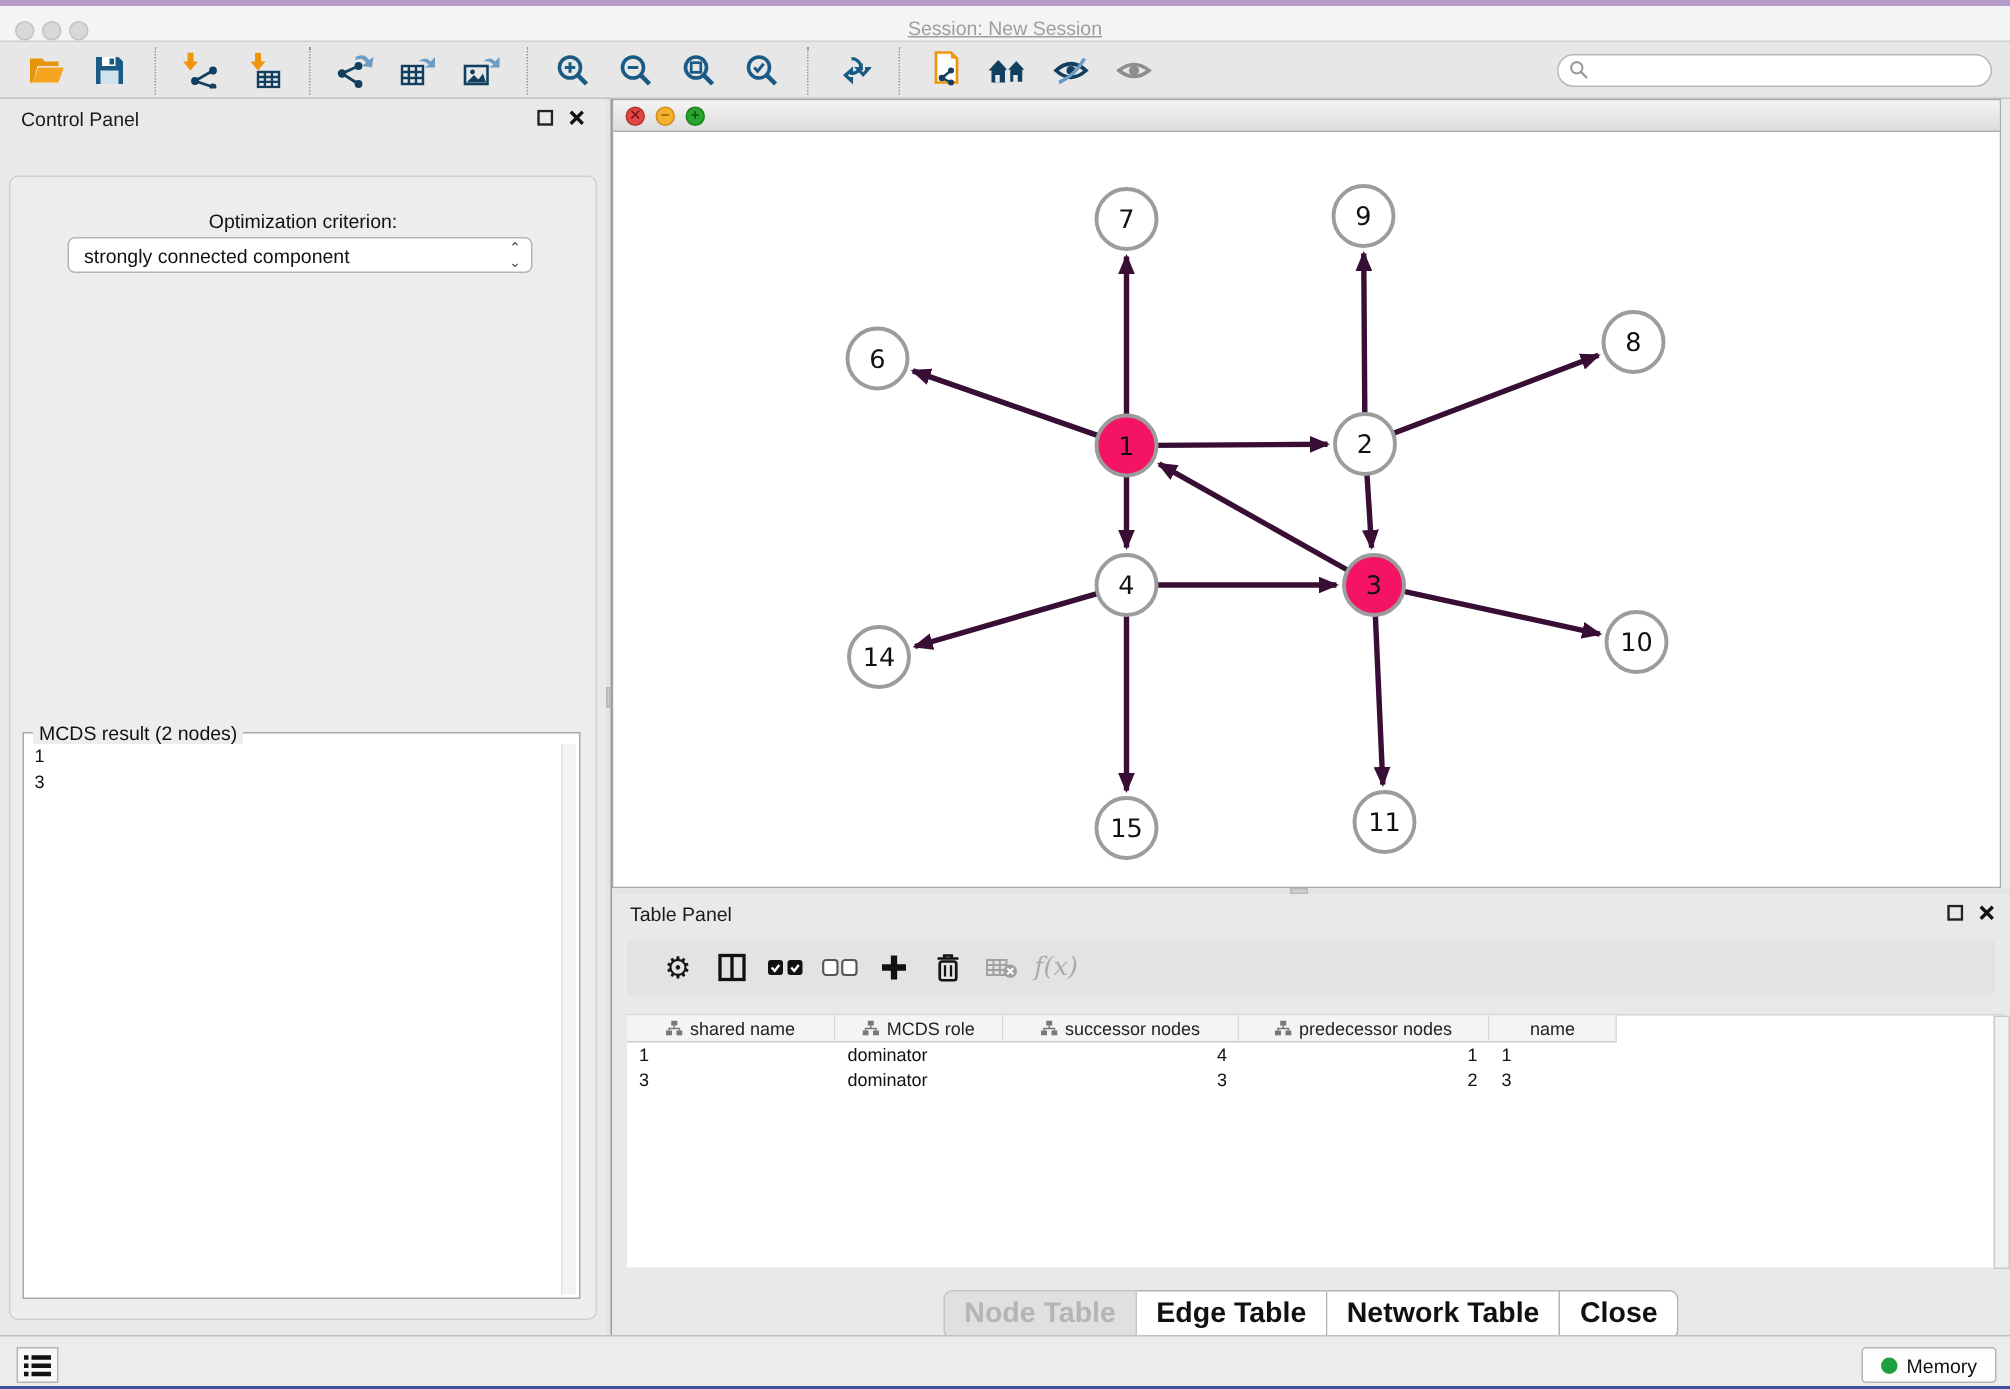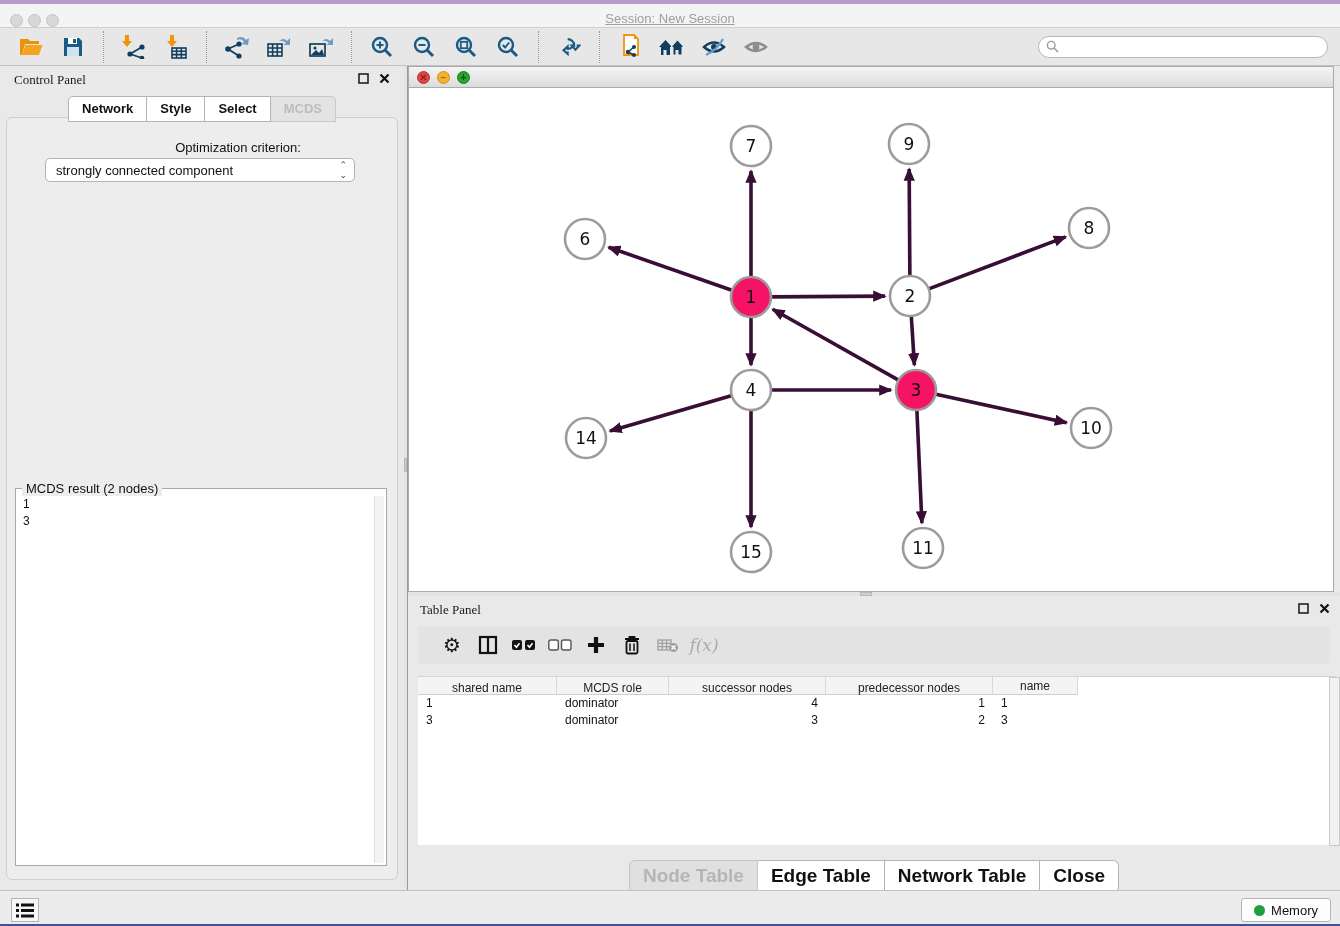--- a/index.html
+++ b/index.html
@@ -17,27 +17,27 @@
   .main-toolbar { position:absolute; left:0; top:28px; width:1340px; height:38px; background:#e7e7e7; border-bottom:1px solid #c2c2c2; display:flex; align-items:center; padding-left:10px; }
   .tb-icon { width:34px; height:30px; display:flex; align-items:center; justify-content:center; margin:0 4px; cursor:default; }
   .tb-sep { width:1px; height:32px; border-left:1px dotted #9a9a9a; margin:0 9px; }
   .tb-spacer { flex:1; }
   .search-field { width:290px; height:22px; background:#fff; border:1px solid #b9b9b9; border-radius:12px; margin-right:12px; display:flex; align-items:center; padding-left:7px; }
   .search-field input { border:none; outline:none; background:transparent; font-size:12px; width:250px; margin-left:4px; font-family:inherit; }
 
   
   .control-panel { position:absolute; left:0; top:66px; width:404px; height:824px; background:#e9e9e9; }
   .panel-header { position:relative; height:28px; }
-  .panel-title { position:absolute; left:14px; top:6px; font-size:13px; color:#1a1a1a;font-family:Liberation Serif, serif; }
+  .panel-title { position:absolute; left:14px; top:6px; font-size:13px; color:#1a1a1a; }
   .panel-hicons { position:absolute; right:14px; top:7px; display:flex; gap:10px; align-items:center; }
   .cp-tabs { position:absolute; left:0; top:30px; width:100%; display:flex; justify-content:center; z-index:2; }
   .cp-tab { border:1px solid #b3b3b3; border-left:none; background:#fff; padding:4px 13px 5px; font-size:13px; font-weight:bold; color:#111; }
   .cp-tab:first-child { border-left:1px solid #b3b3b3; border-radius:5px 0 0 0; }
   .cp-tab.disabled-selected { background:#e3e3e3; color:#bcbcbc; border-color:#c9c9c9; border-radius:0 5px 0 0; }
-  .cp-body { position:absolute; left:6px; top:51px; width:392px; height:763px; background:#ededed; border:1px solid #cfcfcf; border-radius:6px;padding-left:36px; }
+  .cp-body { position:absolute; left:6px; top:51px; width:392px; height:763px; background:#ededed; border:1px solid #cfcfcf; border-radius:6px; }
   .opt-label { position:absolute; top:22px; width:100%; text-align:center; font-size:13px; color:#111; }
   .opt-select { position:absolute; left:38px; top:40px; width:310px; height:24px; background:#fff; border:1px solid #b3b3b3; border-radius:5px; font-size:13px; color:#111; display:flex; align-items:center; padding-left:10px; }
   .opt-select .stepper { position:absolute; right:7px; top:1px; font-size:9px; line-height:10px; color:#444; text-align:center; }
   .cp-buttons { position:absolute; left:0; top:74px; width:100%; display:flex; justify-content:center; gap:14px; }
   .cp-btn { background:#fff; border:1px solid #b0b0b0; border-radius:5px; font-size:13px; color:#111; padding:3px 13px; height:23px; font-family:inherit; }
   .mcds-fieldset { position:absolute; left:8px; top:370px; width:372px; height:378px; border:1px solid #a8a8a8; background:#fff; }
   .mcds-legend { position:absolute; left:6px; top:-8px; background:#ededed; padding:0 4px; font-size:13px; color:#111; }
   .mcds-textarea { position:absolute; left:2px; top:7px; right:12px; bottom:2px; background:#fff; font-size:12px; color:#111; line-height:17px; padding-left:5px; white-space:pre; }
   .mcds-scroll { position:absolute; right:2px; top:7px; width:10px; bottom:2px; background:#f3f3f3; border-left:1px solid #e0e0e0; }
 
@@ -58,21 +58,21 @@
   .net-canvas { position:absolute; left:0; top:21px; width:924px; height:503px; background:#fff; }
 
   
   .table-panel { position:absolute; left:408px; top:596px; width:932px; height:294px; background:#e9e9e9; }
   .tp-toolbar { position:absolute; left:10px; top:30px; width:912px; height:38px; background:#e3e3e3; border-radius:4px; display:flex; align-items:center; padding-left:16px; }
   .tp-icon { width:36px; height:30px; display:flex; align-items:center; justify-content:center; }
   .tp-gear { font-size:20px; color:#151515; font-family:"DejaVu Sans",sans-serif; }
   .tp-fx { font-family:"DejaVu Serif",serif; font-style:italic; font-size:17px; color:#aaa; }
   .data-table { position:absolute; left:10px; top:80px; width:918px; height:169px; background:#fff; border-top:1px solid #d5d5d5; }
   .dt-header { display:flex; height:18px; }
-  .dt-hcell { background:#f4f4f4; border-right:1px solid #d8d8d8; border-bottom:1px solid #cfcfcf; font-size:12px; color:#222; display:flex; align-items:center; justify-content:center; gap:5px;flex-direction:column; }
+  .dt-hcell { background:#f4f4f4; border-right:1px solid #d8d8d8; border-bottom:1px solid #cfcfcf; font-size:12px; color:#222; display:flex; align-items:center; justify-content:center; gap:5px; }
   .dt-row { display:flex; height:17px; font-size:12px; color:#111; }
   .dt-cell { padding:1px 8px 0; overflow:hidden; white-space:nowrap; }
   .al { text-align:left; } .ar { text-align:right; }
   .dt-scroll { position:absolute; right:-4px; top:0; width:11px; height:169px; background:#f1f1f1; border:1px solid #c9c9c9; }
   .tp-tabs { position:absolute; left:0; top:264px; width:100%; display:flex; justify-content:center; }
   .tp-tab { border:1px solid #b3b3b3; border-left:none; background:#fff; padding:4px 13px 5px; font-size:19px; font-weight:bold; color:#111; }
   .tp-tab:first-child { border-left:1px solid #b3b3b3; border-radius:6px 0 0 6px; }
   .tp-tab:last-child { border-radius:0 6px 6px 0; }
   .tp-tab.disabled-selected { background:#e0e0e0; color:#b5b5b5; border-color:#c5c5c5; }
 
@@ -278,26 +278,20 @@
           <svg width="11" height="11" viewBox="0 0 11 11">
             <rect x="1" y="1" width="9" height="9" fill="none" stroke="#222" stroke-width="1.6"></rect>
           </svg>
         </span>
       <span>
           <svg width="11" height="11" viewBox="0 0 11 11">
             <path d="M1.5 1.5 L9.5 9.5 M9.5 1.5 L1.5 9.5" stroke="#111" stroke-width="2.2"></path>
           </svg>
         </span>
     </span>
-  </div>
-  <div class="cp-tabs">
-    <div class="cp-tab">Network</div>
-    <div class="cp-tab">Style</div>
-    <div class="cp-tab">Select</div>
-    <div class="cp-tab disabled-selected">MCDS</div>
   </div>
   <div class="cp-body">
     <div class="opt-label">Optimization criterion:</div>
     <div class="opt-select">
       <span>strongly connected component</span>
       <span class="stepper">⌃<br>⌄</span>
     </div>
     <div class="mcds-fieldset">
       <span class="mcds-legend">MCDS result (2 nodes)</span>
       <div class="mcds-textarea">1

